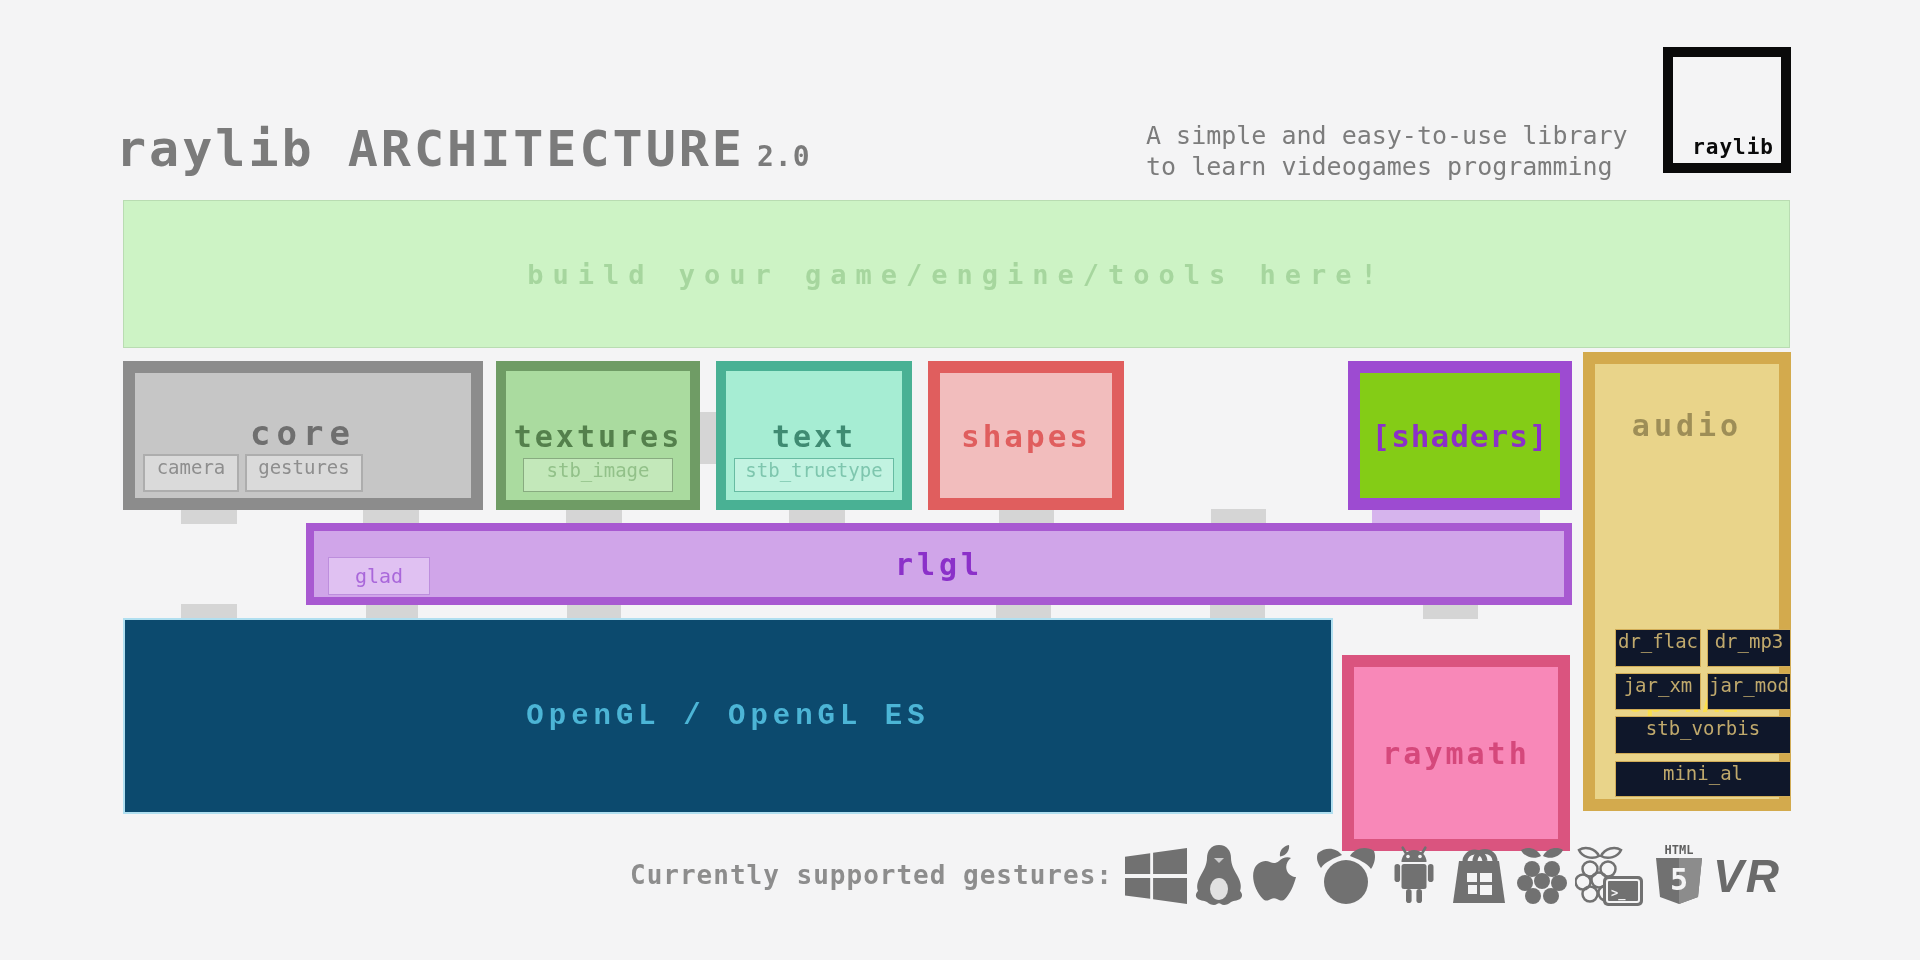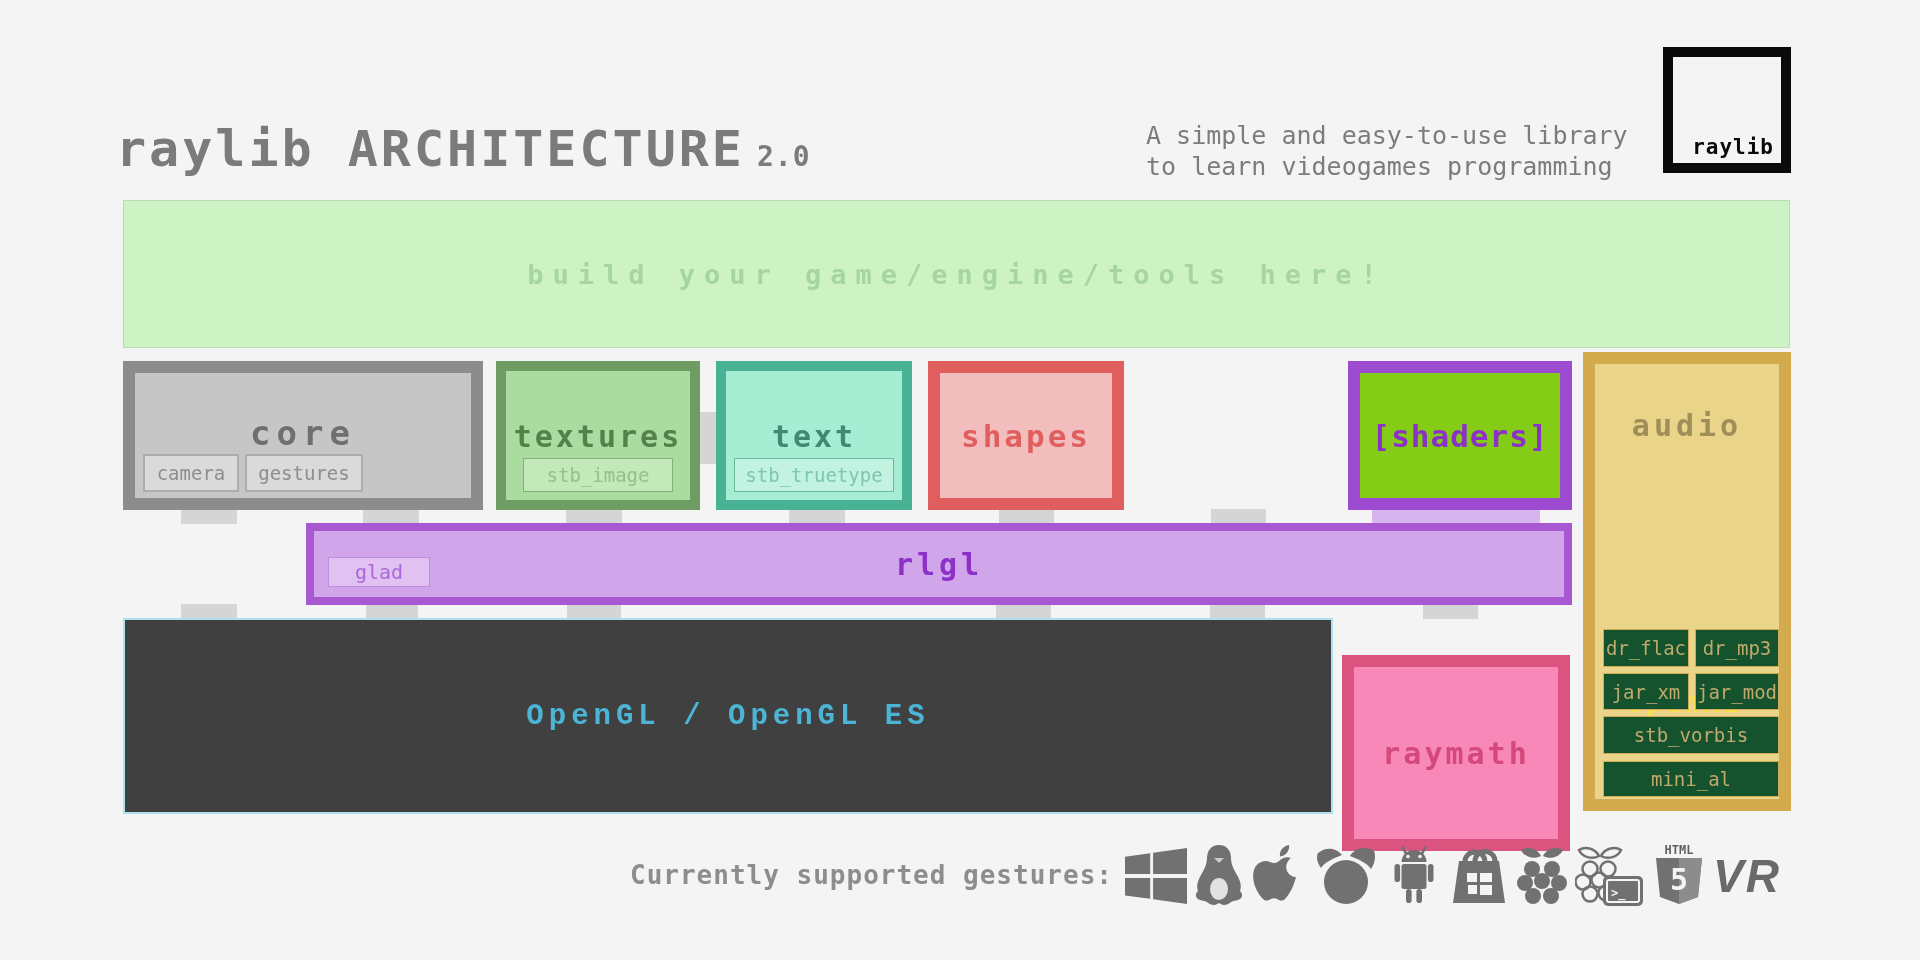--- a/index.html
+++ b/index.html
@@ -29,21 +29,21 @@
 
   
   .tab { position:absolute; background:#d5d5d5; }
   .tab-shaders { position:absolute; background:#d6b4ed; }
 
   
   .mod { position:absolute; top:361px; height:149px; }
   .mod-label { position:absolute; left:0; width:100%; text-align:center;
                font-weight:bold; font-size:31px; letter-spacing:3px; }
   .mid { top:50%; transform:translateY(-50%); }
-  .sub { position:absolute; display:flex; align-items:center; justify-content:center;
+  .sub { position:absolute; display:flex; justify-content:center;
          font-size:19px; z-index:1; }
 
   .core     { left:123px;  width:360px; border:12px solid #8c8c8c; background:#c6c6c6; }
   .core .mod-label { top:40px; color:#6f6f6f; font-size:34px; letter-spacing:6px; }
   .core .sub { background:#dadada; border:2px solid #adadad; color:#8e8e8e; }
   .sub-camera   { left:8px;   bottom:6px; width:96px;  height:38px; }
   .sub-gestures { left:110px; bottom:6px; width:118px; height:38px; }
 
   .textures { left:496px; width:204px; border:10px solid #6f9c65; background:#aadb9f; }
   .textures .mod-label { top:48px; color:#54804c; font-size:30px; }
@@ -58,44 +58,44 @@
   .shapes   { left:928px;  width:196px; border:12px solid #e05e5e; background:#f2bdbd; }
   .shapes .mod-label { color:#e05e5e; }
   .models   { left:1140px; width:196px; border:12px solid #5291b8; background:#a9d5e9; }
   .models .mod-label { color:#497b9e; }
   .shaders  { left:1348px; width:224px; border:12px solid #9d4bd1; background:#84cc16; }
   .shaders .mod-label { color:#8b30c9; letter-spacing:1px; }
 
   .audio    { left:1583px; top:352px; width:208px; height:459px;
               border:12px solid #d3aa4d; background:#e9d48a; position:absolute; }
   .audio .mod-label { top:44px; color:#9e8e57; font-size:30px; letter-spacing:4px; }
-  .audio .sub { background:#14532d; border:1px solid #d1ac57; color:#c0a96c; }
+  .audio .sub { background:#0f172a; border:1px solid #d1ac57; color:#c0a96c;margin-left:12px; }
   .sub-drflac  { left:8px;   top:265px; width:86px;  height:38px; }
   .sub-drmp3   { left:100px; top:265px; width:84px;  height:38px; }
   .sub-jarxm   { left:8px;   top:309px; width:86px;  height:37px; }
   .sub-jarmod  { left:100px; top:309px; width:84px;  height:37px; }
   .sub-vorbis  { left:8px;   top:352px; width:176px; height:38px; }
   .sub-minial  { left:8px;   top:397px; width:176px; height:36px; border-color:#d0854d; }
   .audio-ghost { position:absolute; left:32px; top:322px; z-index:0;
                  color:#ffe23e; font-size:28px; font-weight:bold; letter-spacing:2px; opacity:.8; }
 
   
   .rglfw { position:absolute; left:123px; top:523px; width:167px; height:82px;
            border:8px solid #7d7df1; background:#dcdcf9;
            display:flex; align-items:center; justify-content:center; }
   .rglfw-label { color:#7d7df1; font-size:27px; font-weight:bold; letter-spacing:2px; }
   .rlgl { position:absolute; left:306px; top:523px; width:1266px; height:82px;
           border:8px solid #a859d1; background:#d0a5e9;
           display:flex; align-items:center; justify-content:center; }
   .rlgl-label { color:#8b30c9; font-size:30px; font-weight:bold; letter-spacing:4px; }
-  .sub-glad { position:absolute; left:14px; top:26px; width:102px; height:30px;
+  .sub-glad { position:absolute; left:14px; top:26px; width:102px; height:38px;
               background:#e0c1f2; border:1px solid #bd8edd; color:#a967da;
               display:flex; align-items:center; justify-content:center; font-size:20px; }
   .opengl { position:absolute; left:123px; top:618px; width:1210px; height:196px;
-            background:#404040; border:2px solid #b0dff0;
+            background:#0c4a6e; border:2px solid #b0dff0;
             display:flex; align-items:center; justify-content:center; }
   .opengl-label { color:#4cb5d6; font-size:29px; font-weight:bold; letter-spacing:5px;
                   font-family:"Liberation Mono",monospace; }
   .raymath { position:absolute; left:1342px; top:618px; width:228px; height:196px;
              border:12px solid #da547f; background:#f888b8;
              display:flex; align-items:center; justify-content:center;margin-top:37px; }
   .raymath-label { color:#d5487b; font-size:30px; font-weight:bold; letter-spacing:3px; }
 
   
   .platforms-label { position:absolute; left:630px; top:860px; color:#8d8d8d;

